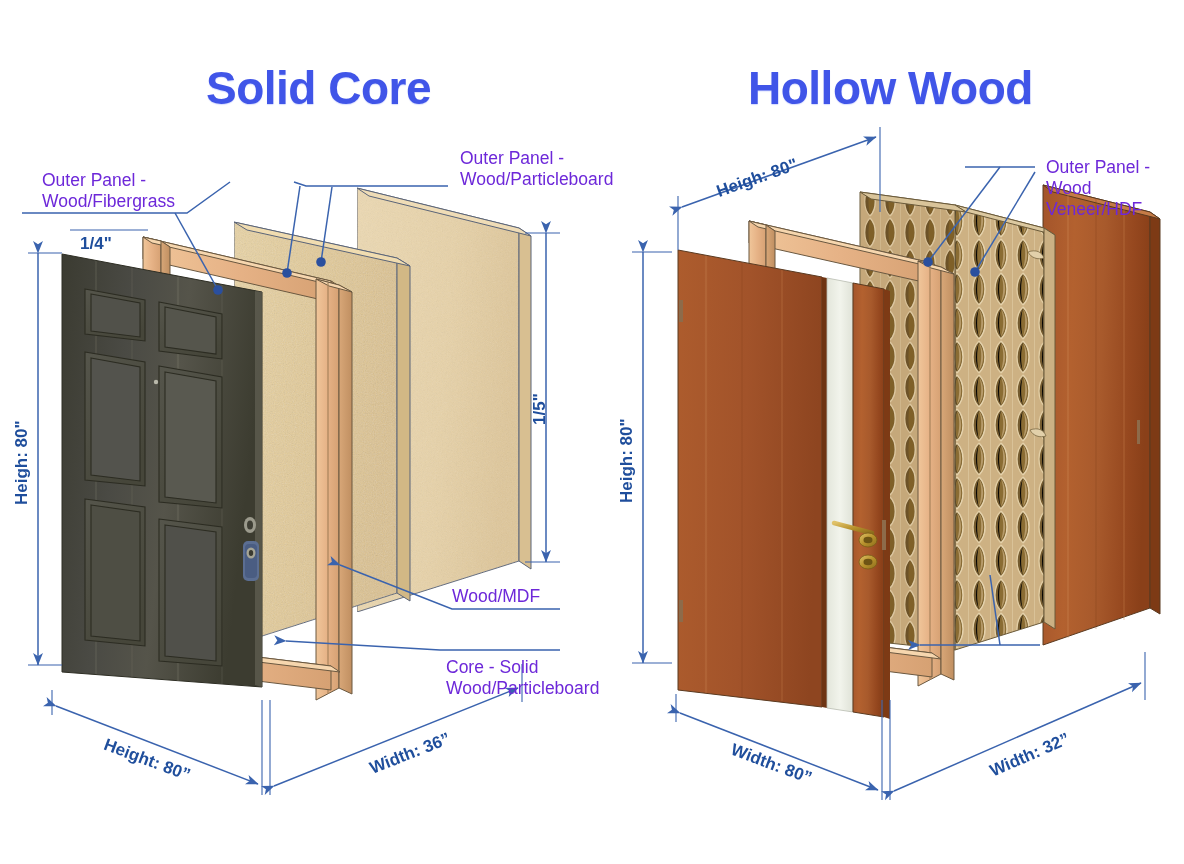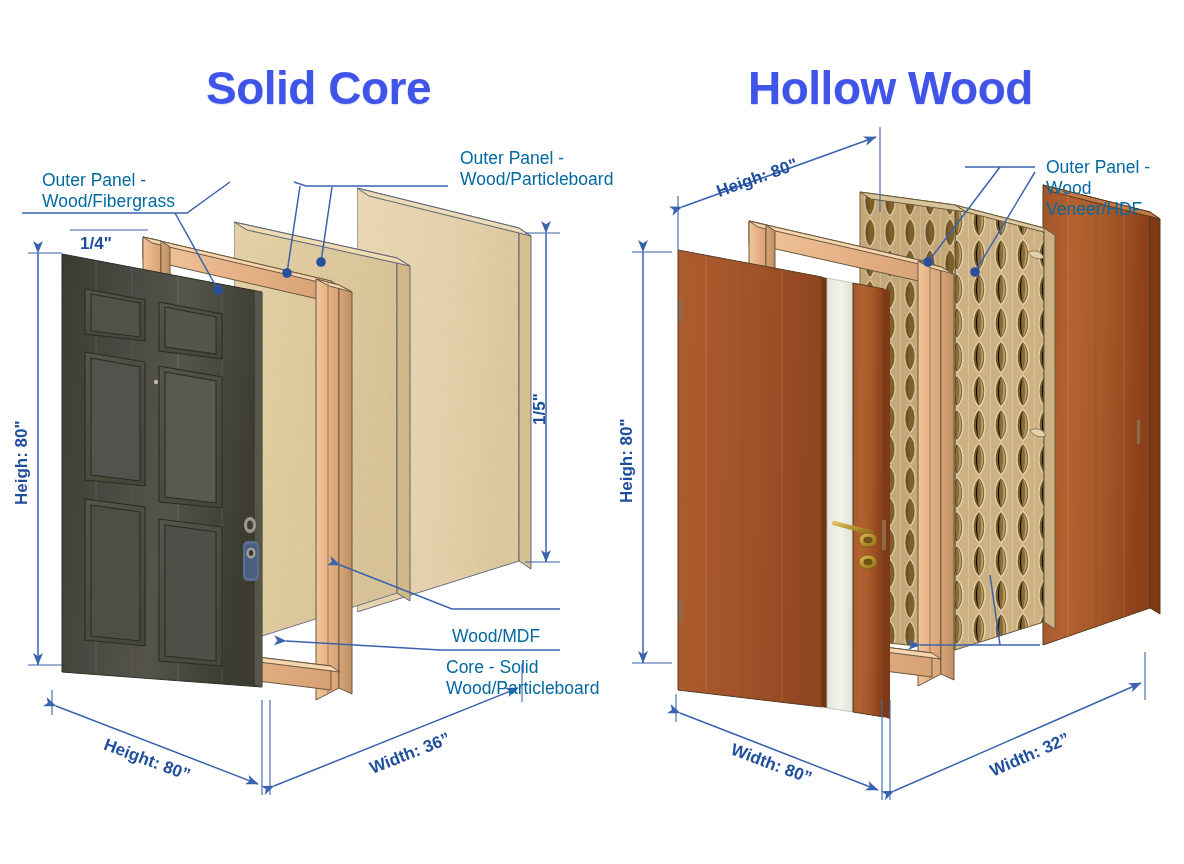--- a/index.html
+++ b/index.html
@@ -31,21 +31,21 @@
     text-shadow: 0 1px 1px rgba(120,140,255,0.30);
   }
   #title-solid  { left: 160px; top: 61px; margin-left: 46px; }
   #title-hollow { left: 748px; top: 61px; }
 
   .callout {
     position: absolute;
     font-family: "Liberation Sans", sans-serif;
     font-size: 17.5px;
     line-height: 21px;
-    color: #0369a1;
+    color: #6d28d9;
     white-space: pre-line;
   }
   .dimlabel {
     position: absolute;
     font-family: "Liberation Sans", sans-serif;
     font-size: 17px;
     font-weight: bold;
     color: #1f4e9c;
     white-space: nowrap;
     transform-origin: left top;
@@ -375,21 +375,21 @@
 
   <div class="title" id="title-solid">Solid Core</div>
   <div class="title" id="title-hollow">Hollow Wood</div>
 
   <div class="callout" style="left:42px; top:170px;">Outer Panel -
 Wood/Fibergrass</div>
 
   <div class="callout" style="left:460px; top:148px;">Outer Panel -
 Wood/Particleboard</div>
 
-  <div class="callout" style="left:452px; top:586px;margin-top:40px;">Wood/MDF</div>
+  <div class="callout" style="left:452px; top:586px;">Wood/MDF</div>
 
   <div class="callout" style="left:446px; top:657px;">Core - Solid
 Wood/Particleboard</div>
 
   <div class="callout" style="left:1046px; top:157px;">Outer Panel -
 Wood Veneer/HDF</div>
 
 
   <div class="dimlabel" style="left:80px; top:234px;">1/4"</div>
 

